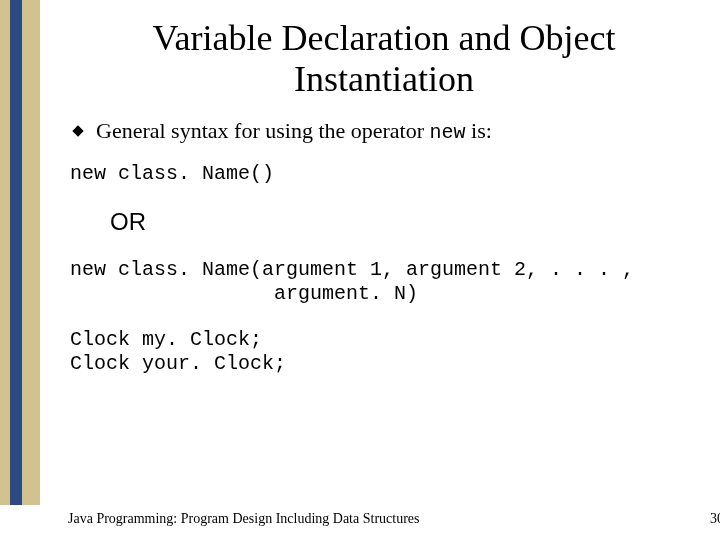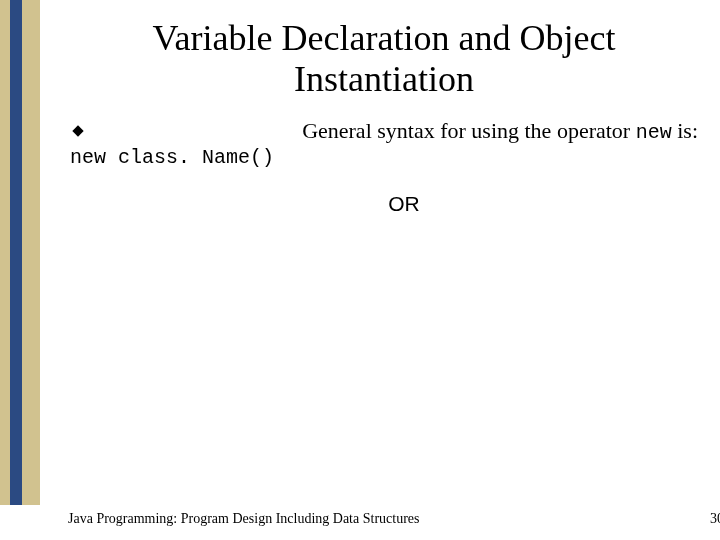--- a/index.html
+++ b/index.html
@@ -30,47 +30,45 @@
     font-weight: normal;
     text-align: center;
     line-height: 1.15;
     margin-bottom: 16px;
     padding: 0 20px;
   }
   .bullet-row {
     display: flex;
     align-items: flex-start;
     font-size: 22px;
-    margin-bottom: 0;
+    margin-bottom: 16px;
     padding-left: 4px;
-    justify-content: space-between;
   }
   .bullet {
     width: 8px; height: 8px;
     background: #000;
     transform: rotate(45deg);
     margin-right: 14px;
     margin-top: 10px;
     flex-shrink: 0;
   }
   .bullet-text { line-height: 1.3; }
   .mono-inline { font-family: "Courier New", monospace; font-size: 20px; }
   .code-block {
     font-family: "Courier New", monospace;
     font-size: 20px;
     line-height: 1.2;
     white-space: pre;
     margin-bottom: 22px;
   }
   .or-text {
     font-family: Arial, sans-serif;
-    font-size: 21px;
+    font-size: 24px;
     margin-left: 40px;
     margin-bottom: 22px;
-    text-align: center;
   }
   .footer {
     position: absolute;
     left: 0; bottom: 0;
     width: 720px;
     height: 35px;
     display: flex;
     align-items: center;
     justify-content: space-between;
     padding: 0 16px 8px 48px;
@@ -97,20 +95,24 @@
     <div class="bullet"></div>
     <div class="bullet-text">
       <span>General syntax for using the operator </span><span class="mono-inline">new</span><span> is:</span>
     </div>
   </div>
 
   <div class="code-block">new class. Name()</div>
 
   <div class="or-text">OR</div>
 
+  <div class="code-block">new class. Name(argument 1, argument 2, . . . ,
+                 argument. N)</div>
 
+  <div class="code-block">Clock my. Clock;
+Clock your. Clock;</div>
 
 </div>
 
 <div class="footer">
   <span>Java Programming: Program Design Including Data Structures</span>
   <span class="right">30</span>
 </div>
 
 </body></html>

